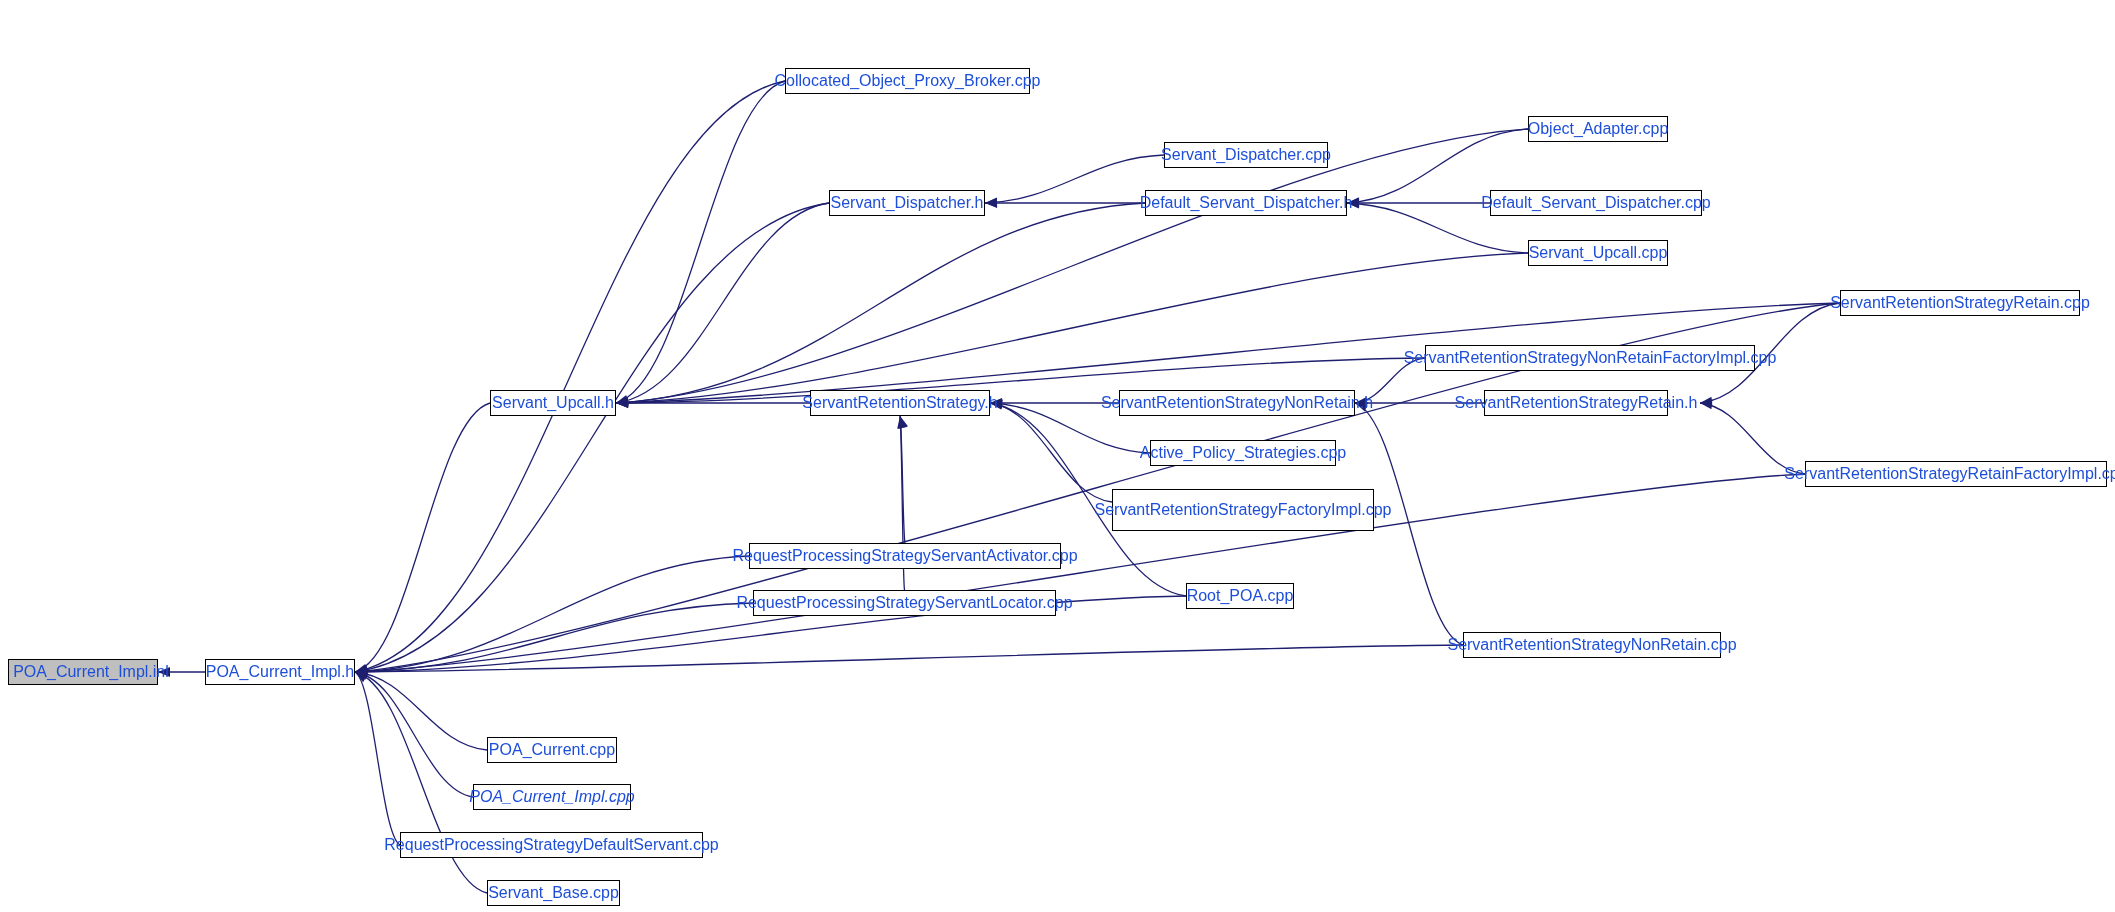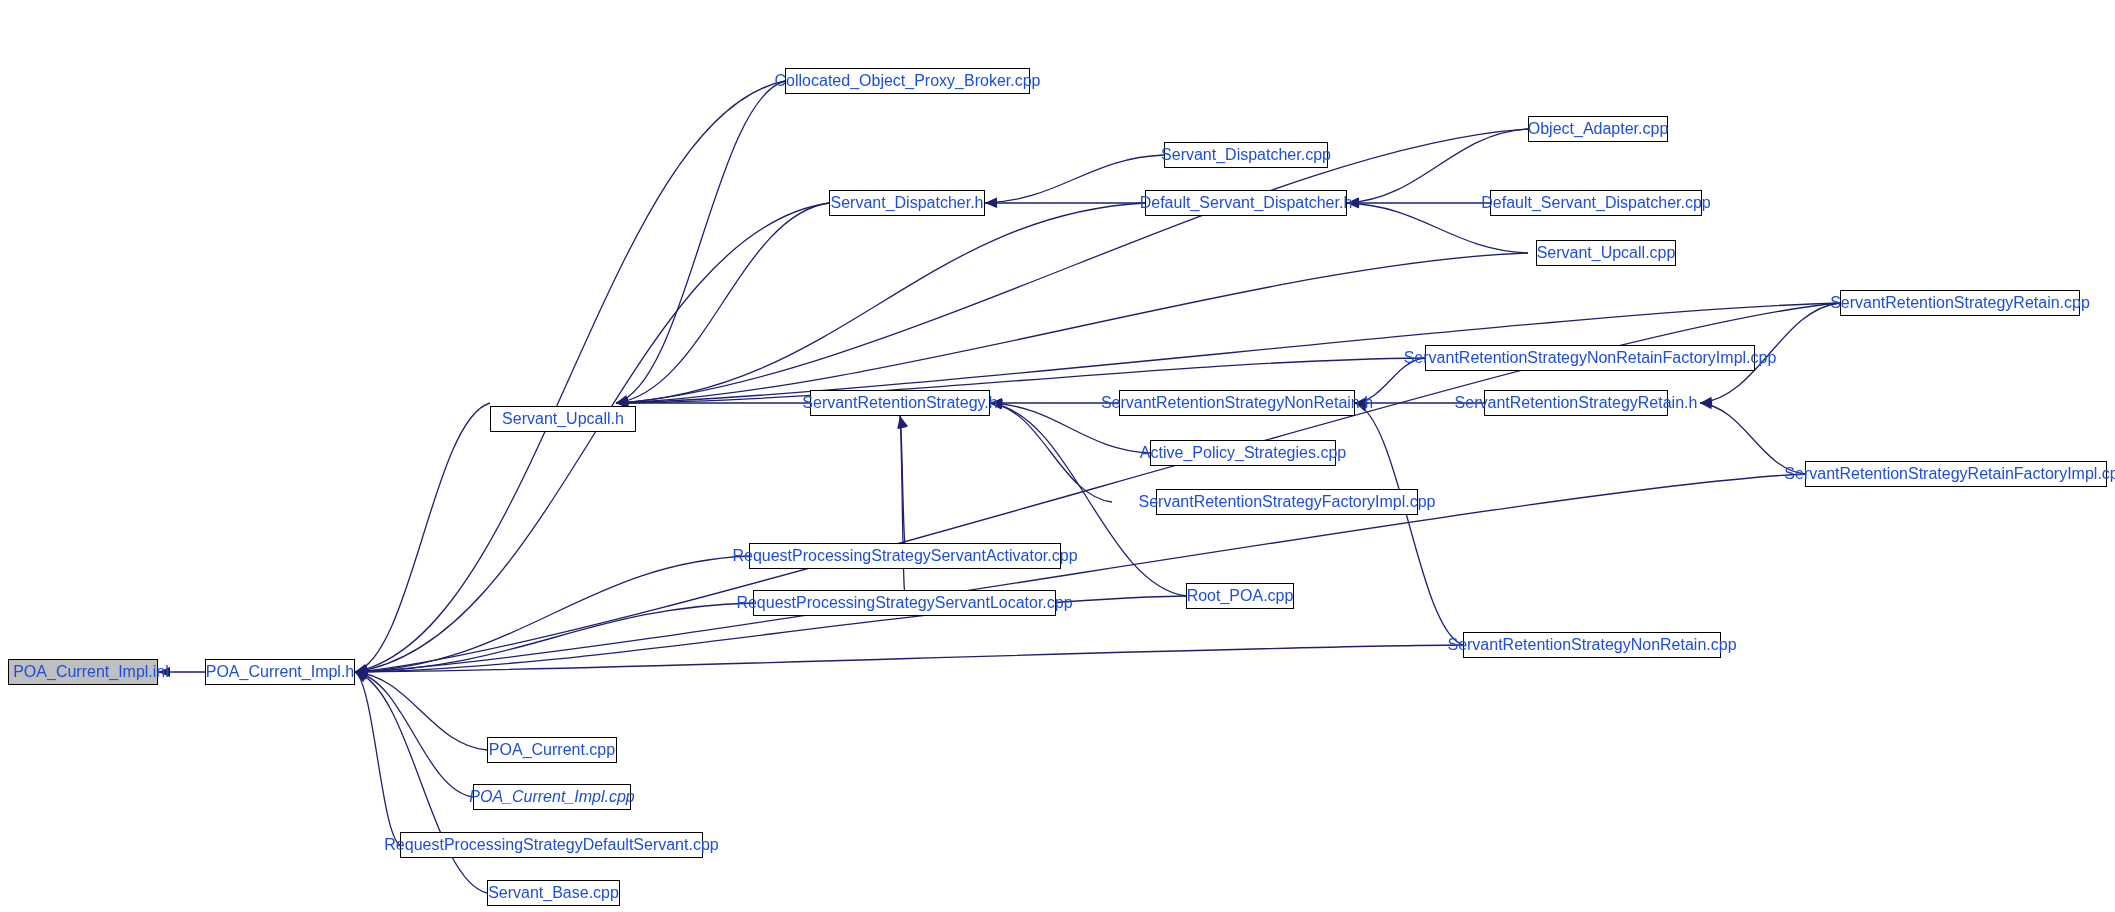--- a/index.html
+++ b/index.html
@@ -134,42 +134,42 @@
       <path class="edge-path" d="M 487 893 C 431.56 879.74, 410.44 685.26, 355 672"></path>
       <polygon class="edge-arrow" points="355,672 365.50773996358265,679.6542407107255 367.83390497605563,669.9285553192095"></polygon>
     </svg>
   <div id="node-layer">
       <div class="node-box highlight" style="left: 8px; top: 659px; width: 150px; height: 26px; padding-left: 24px;">
         <span>POA_Current_Impl.inl</span>
       </div>
       <div class="node-box" style="left: 205px; top: 659px; width: 150px; height: 26px;">
         <span>POA_Current_Impl.h</span>
       </div>
-      <div class="node-box" style="left: 490px; top: 406px; width: 146px; height: 26px;">
+      <div class="node-box" style="left: 490px; top: 390px; width: 126px; height: 26px;">
         <span>Servant_Upcall.h</span>
       </div>
       <div class="node-box" style="left: 829px; top: 190px; width: 156px; height: 26px;">
         <span>Servant_Dispatcher.h</span>
       </div>
       <div class="node-box" style="left: 785px; top: 68px; width: 245px; height: 26px;">
         <span>Collocated_Object_Proxy_Broker.cpp</span>
       </div>
       <div class="node-box" style="left: 1164px; top: 142px; width: 164px; height: 26px;">
         <span>Servant_Dispatcher.cpp</span>
       </div>
       <div class="node-box" style="left: 1145px; top: 190px; width: 202px; height: 26px;">
         <span>Default_Servant_Dispatcher.h</span>
       </div>
       <div class="node-box" style="left: 1528px; top: 116px; width: 140px; height: 26px;">
         <span>Object_Adapter.cpp</span>
       </div>
       <div class="node-box" style="left: 1490px; top: 190px; width: 212px; height: 26px; justify-content: center;">
         <span>Default_Servant_Dispatcher.cpp</span>
       </div>
-      <div class="node-box" style="left: 1528px; top: 240px; width: 140px; height: 26px; margin-left: 8px;">
+      <div class="node-box" style="left: 1528px; top: 240px; width: 140px; height: 26px;">
         <span>Servant_Upcall.cpp</span>
       </div>
       <div class="node-box" style="left: 1840px; top: 290px; width: 240px; height: 26px;">
         <span>ServantRetentionStrategyRetain.cpp</span>
       </div>
       <div class="node-box" style="left: 810px; top: 390px; width: 180px; height: 26px;">
         <span>ServantRetentionStrategy.h</span>
       </div>
       <div class="node-box" style="left: 1119px; top: 390px; width: 236px; height: 26px;">
         <span>ServantRetentionStrategyNonRetain.h</span>
@@ -179,21 +179,21 @@
       </div>
       <div class="node-box" style="left: 1425px; top: 345px; width: 330px; height: 26px;">
         <span>ServantRetentionStrategyNonRetainFactoryImpl.cpp</span>
       </div>
       <div class="node-box" style="left: 1805px; top: 461px; width: 302px; height: 26px;">
         <span>ServantRetentionStrategyRetainFactoryImpl.cpp</span>
       </div>
       <div class="node-box" style="left: 1150px; top: 440px; width: 186px; height: 26px;">
         <span>Active_Policy_Strategies.cpp</span>
       </div>
-      <div class="node-box" style="left: 1112px; top: 489px; width: 262px; height: 26px; margin-left: 44px;">
+      <div class="node-box" style="left: 1112px; top: 489px; width: 262px; height: 42px;">
         <span>ServantRetentionStrategyFactoryImpl.cpp</span>
       </div>
       <div class="node-box" style="left: 749px; top: 543px; width: 312px; height: 26px;">
         <span>RequestProcessingStrategyServantActivator.cpp</span>
       </div>
       <div class="node-box" style="left: 753px; top: 590px; width: 303px; height: 26px;">
         <span>RequestProcessingStrategyServantLocator.cpp</span>
       </div>
       <div class="node-box" style="left: 1186px; top: 583px; width: 108px; height: 26px;">
         <span>Root_POA.cpp</span>

